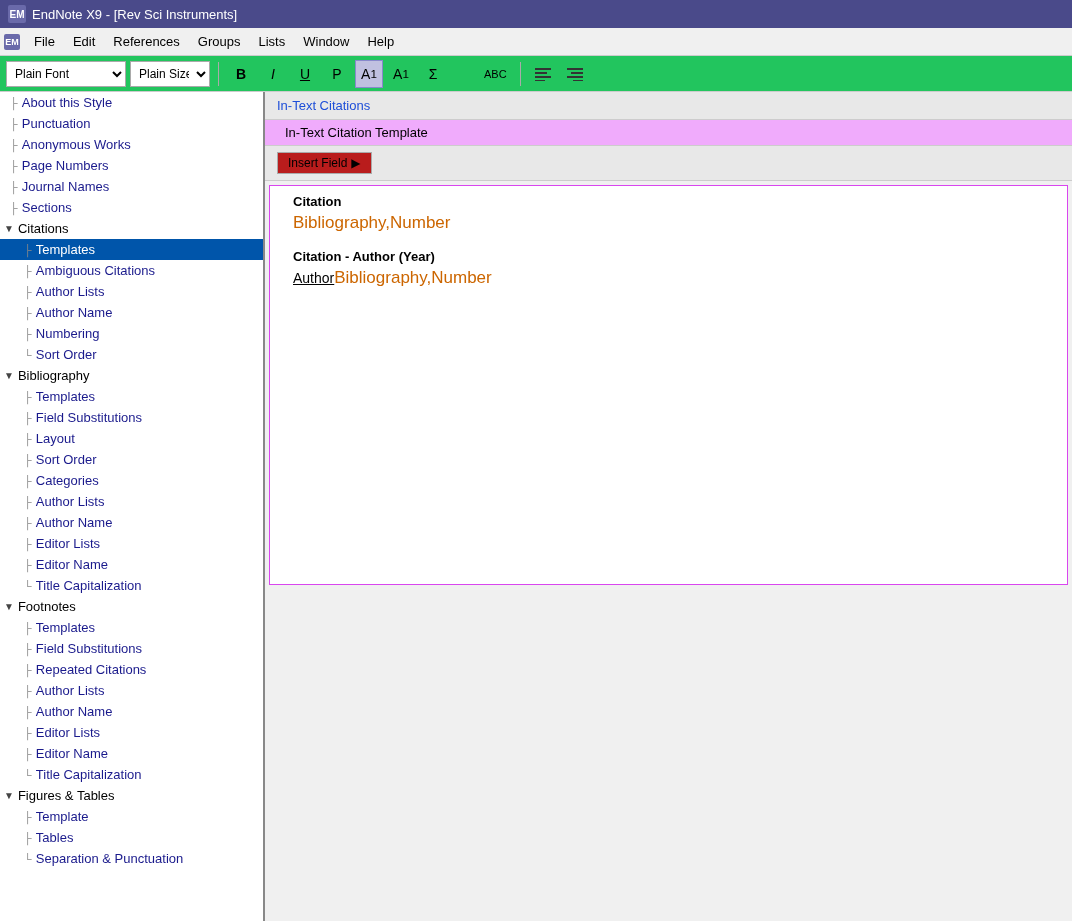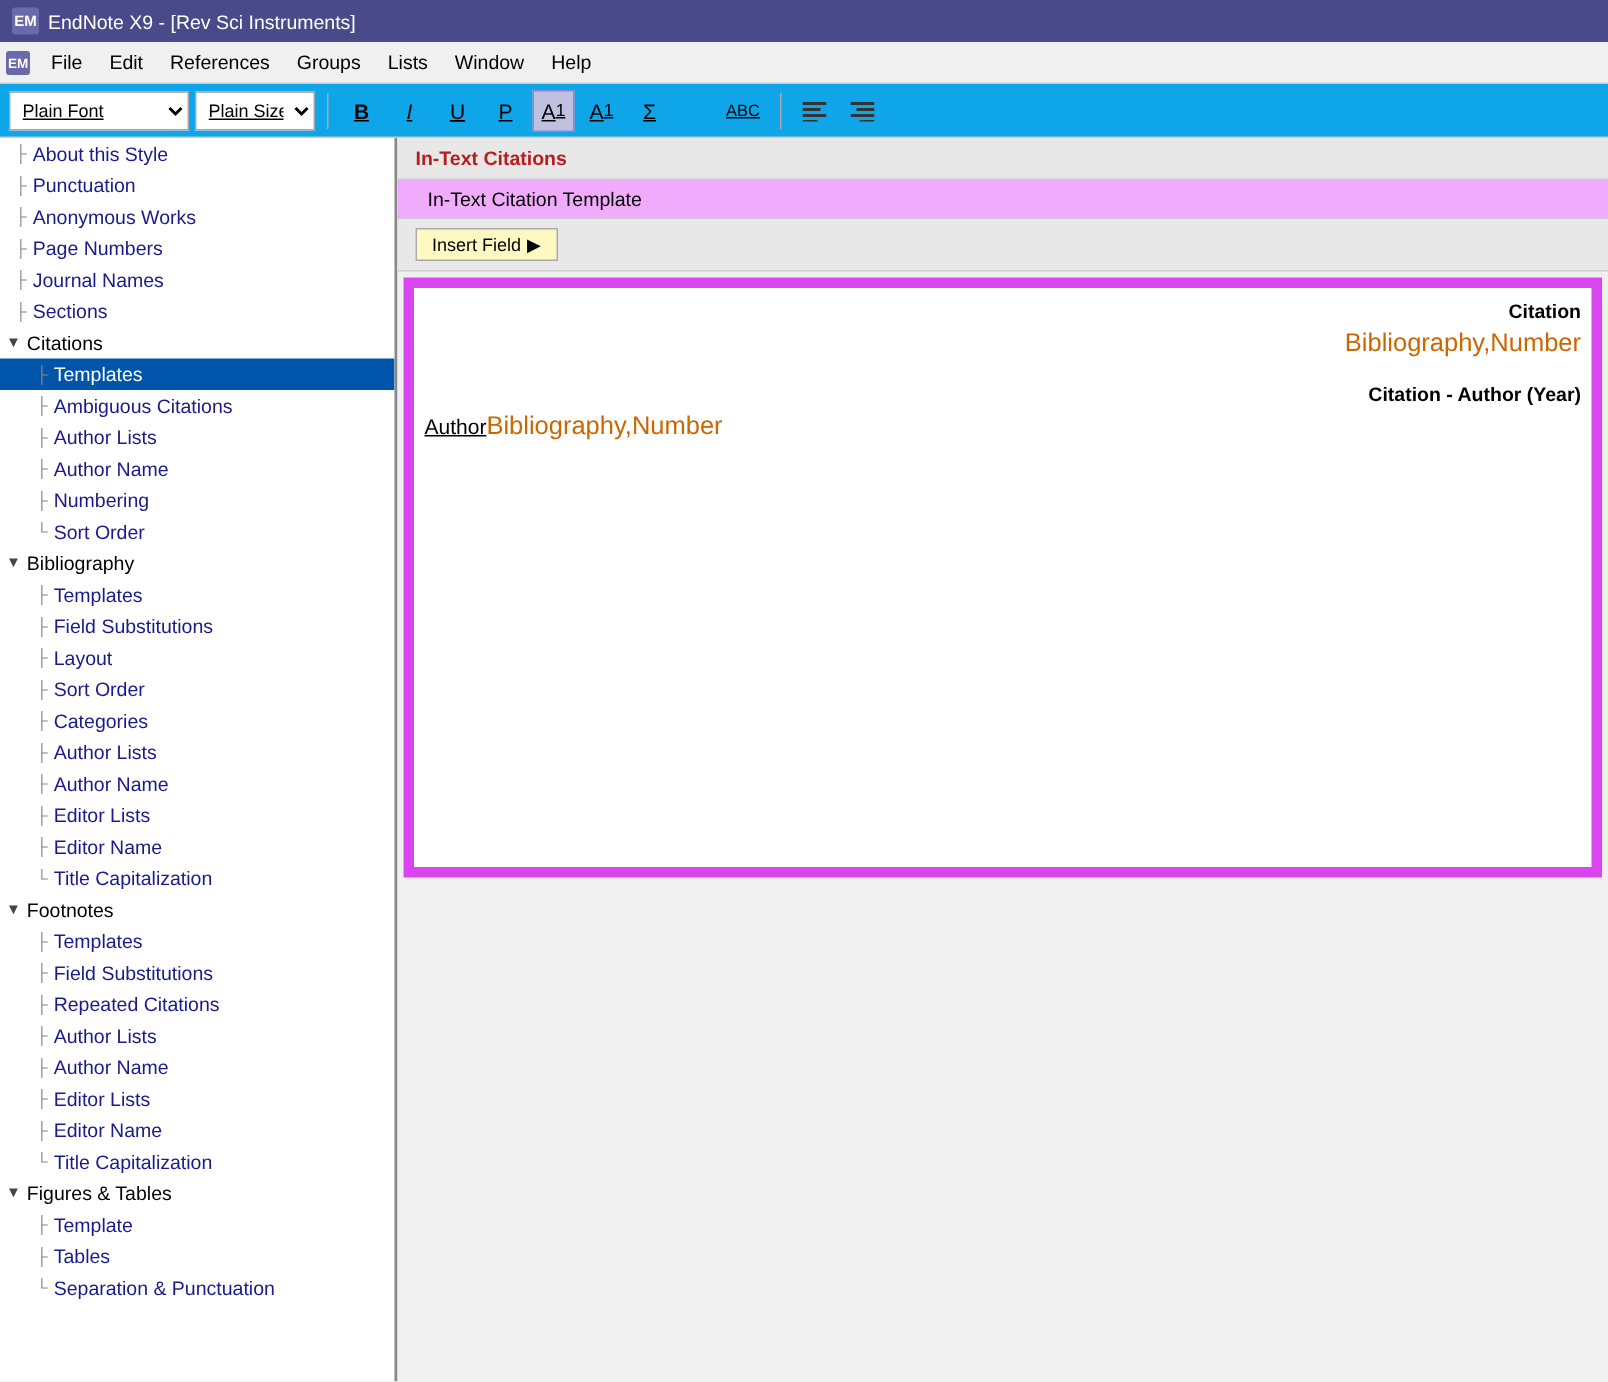--- a/index.html
+++ b/index.html
@@ -55,28 +55,27 @@
       height: 16px;
       display: inline-flex;
       align-items: center;
       justify-content: center;
       border-radius: 2px;
       margin-right: 4px;
     }
 
     
     #toolbar {
-      background: #0ea5e9;
+      background: #22c55e;
       border-bottom: 1px solid #ccc;
       display: flex;
       align-items: center;
       padding: 3px 6px;
       height: 36px;
       gap: 4px;
-      text-decoration: underline;
     }
     .toolbar-select {
       height: 26px;
       border: 1px solid #aaa;
       background: white;
       padding: 2px 4px;
       font-size: 12px;
     }
     .font-select { width: 120px; }
     .size-select { width: 80px; }
@@ -153,57 +152,56 @@
       flex: 1;
       background: #f0f0f0;
       overflow-y: auto;
     }
 
     #section-title {
       background: #e8e8e8;
       border-bottom: 1px solid #ccc;
       padding: 6px 12px;
       font-size: 13px;
-      font-weight: bold;
-      color: #b91c1c;
+      font-weight: normal;
+      color: #1d4ed8;
     }
 
     #subsection-title {
       background: #f0abfc;
       border-bottom: 1px solid #ccc;
       padding: 5px 12px 5px 20px;
       font-size: 13px;
       color: #000;
     }
 
     #insert-field-bar {
       background: #e8e8e8;
       padding: 6px 12px;
       border-bottom: 1px solid #ccc;
     }
 
     .insert-field-btn {
-      background: #fef9c3;
+      background: #b91c1c;
       border: 1px solid #aaa;
       padding: 3px 10px;
       font-size: 12px;
       cursor: pointer;
       display: inline-flex;
       align-items: center;
       gap: 4px;
       text-align: center;
     }
 
     #content-area {
       background: white;
       margin: 4px;
-      border: 7px solid #d946ef;
+      border: 1px solid #d946ef;
       min-height: 400px;
-      padding: 8px 7px;
-      text-align: right;
+      padding: 8px 23px;
     }
 
     .content-section {
       margin-bottom: 16px;
     }
 
     .section-label {
       font-weight: bold;
       font-size: 13px;
       color: #000;

